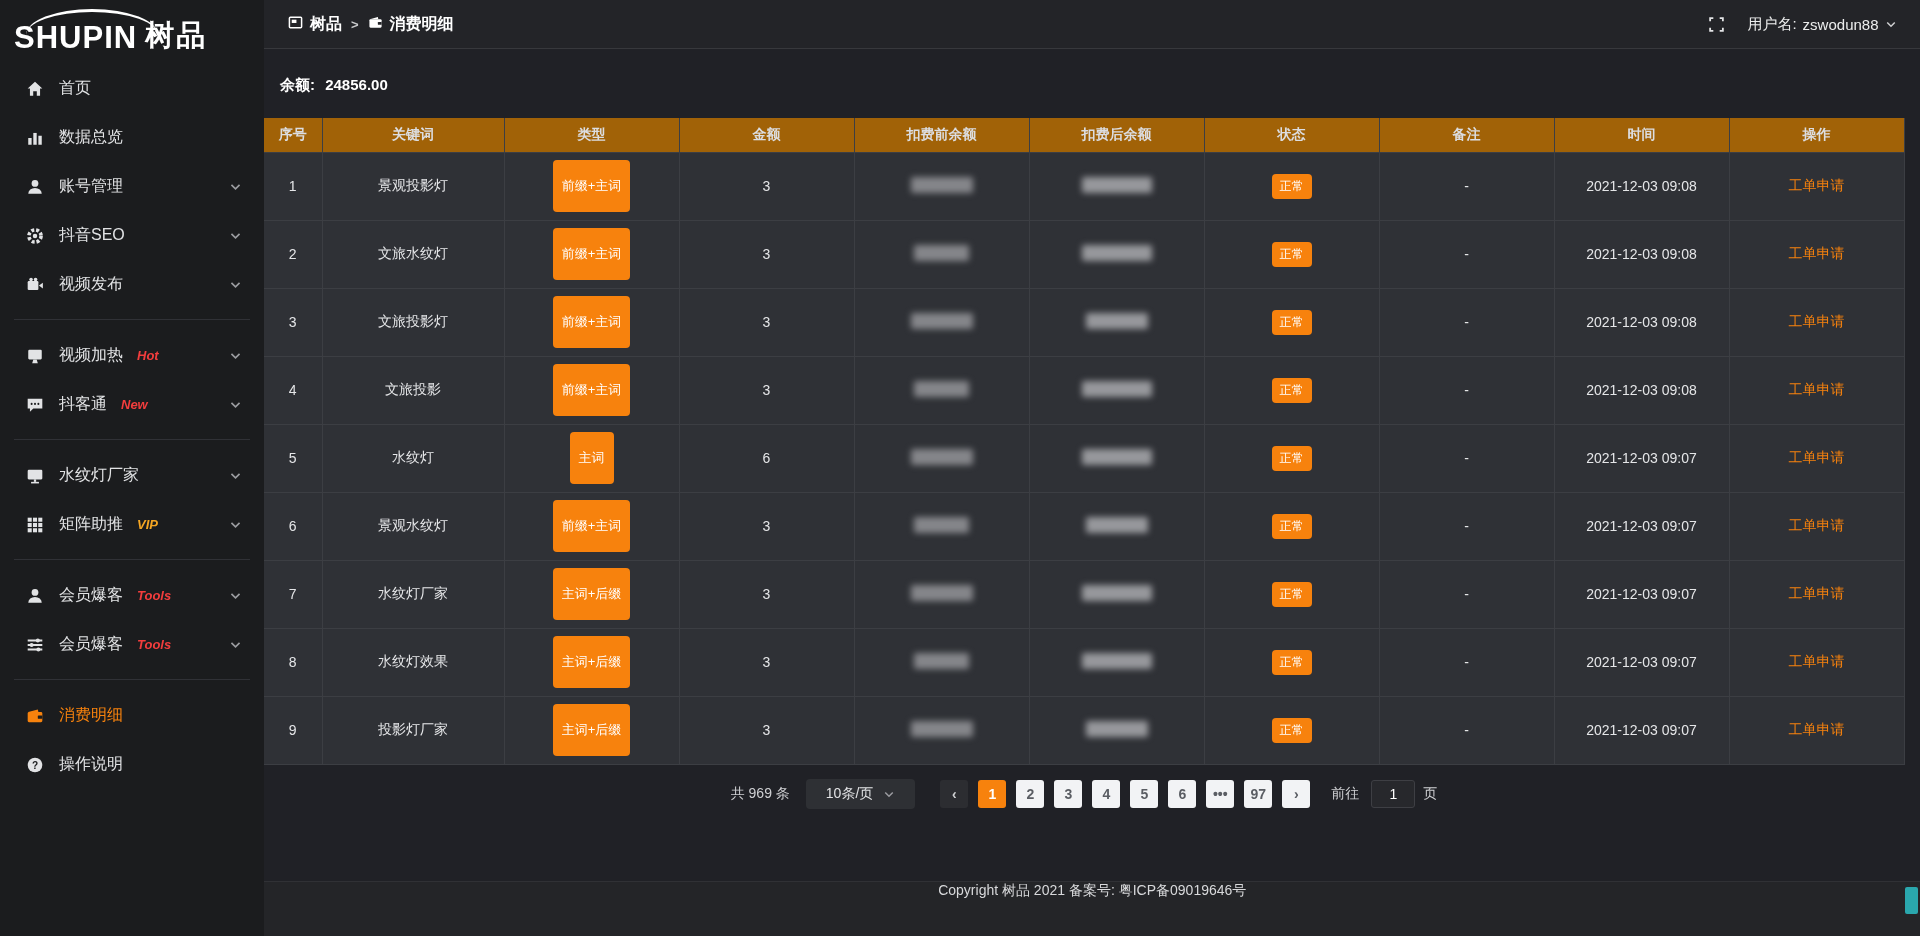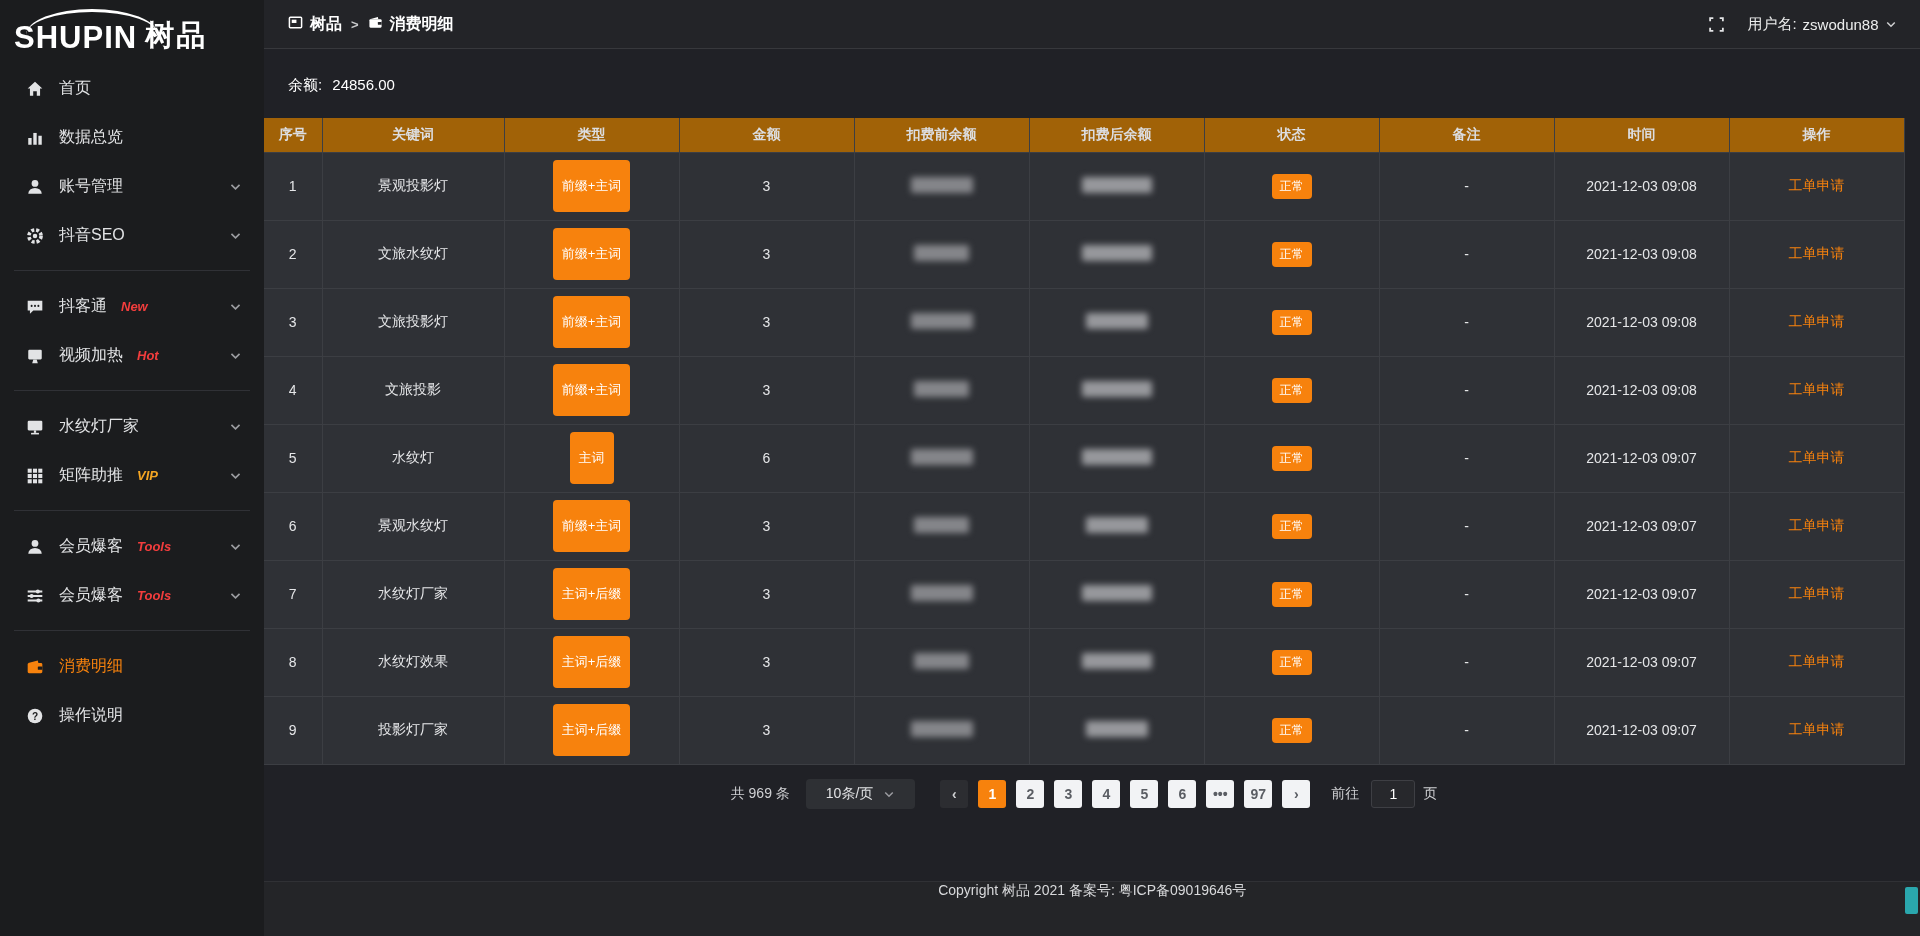--- a/index.html
+++ b/index.html
@@ -32,21 +32,21 @@
   .crumb { display:flex; align-items:center; gap:7px; cursor:pointer; }
   .crumb-sep { color:#c9cacc; font-size:13px; font-weight:bold; }
   .crumb svg { width:15px; height:15px; color:#fff; }
   .topbar-right { margin-left:auto; display:flex; align-items:center; gap:22px; color:#eceded; font-size:15px; }
   .fs-btn { display:inline-flex; cursor:pointer; color:#e3e4e6; }
   .fs-btn svg { width:17px; height:17px; }
   .user-drop { display:flex; align-items:center; gap:6px; cursor:pointer; }
   .user-drop svg { width:12px; height:12px; color:#cfd0d2; }
 
   .content { flex:1; padding:0 16px 0 0; }
-  .balance { margin:27px 0 23px 24px; color:#fff; font-size:15px; font-weight:normal; }
+  .balance { margin:27px 0 23px 16px; color:#fff; font-size:15px; font-weight:bold; }
   .balance-value { margin-left:6px; }
 
   
   table.data-table { width:1640px; border-collapse:collapse; table-layout:fixed; }
   .data-table th { height:34px; background:#a16207; color:#dcdde0; font-size:14px; font-weight:bold;
     border:1px solid #3c3e43; border-top:none; }
   .data-table td { height:68px; background:#2f3136; color:#e5e6e8; font-size:14px;
     text-align:center; border:1px solid #3c3e43; }
   .data-table tr td:first-child, .data-table tr th:first-child { border-left:none; }
   .type-badge, .status-badge { display:inline-block; background:#f7820d; color:#fff;
@@ -134,47 +134,63 @@
               <circle cx="8" cy="8" r="2" fill="currentColor"></circle>
             </svg>
           </span>
           <span>抖音SEO</span>
           <span class="mi-chevron">
             <svg viewBox="0 0 16 16" fill="none" stroke="currentColor" stroke-width="2">
               <polyline points="3,6 8,11 13,6"></polyline>
             </svg>
           </span>
         </div>
+        <div class="menu-item">
+          <span class="mi-icon">
+            <svg viewBox="0 0 16 16">
+              <circle cx="4.5" cy="3.2" r="1.6" fill="currentColor"></circle>
+              <circle cx="8.5" cy="3.2" r="1.6" fill="currentColor"></circle>
+              <rect x="1.5" y="4.5" width="9.5" height="8" rx="1" fill="currentColor"></rect>
+              <path d="M11.5 8.5 L15 6 V11 Z" fill="currentColor"></path>
+            </svg>
+          </span>
+          <span>视频发布</span>
+          <span class="mi-chevron">
+            <svg viewBox="0 0 16 16" fill="none" stroke="currentColor" stroke-width="2">
+              <polyline points="3,6 8,11 13,6"></polyline>
+            </svg>
+          </span>
+        </div>
         <div class="menu-divider"></div>
+        <div class="menu-item">
+          <span class="mi-icon">
+            <svg viewBox="0 0 16 16">
+              <rect x="2" y="2.5" width="12" height="8.5" rx="1" fill="currentColor"></rect>
+              <path d="M6.5 11 h3 l1 3.5 h-5 Z" fill="currentColor"></path>
+            </svg>
+          </span>
+          <span>视频加热</span>
+          <span class="mi-badge" style="color: rgb(242, 61, 61);">Hot</span>
+          <span class="mi-chevron">
+            <svg viewBox="0 0 16 16" fill="none" stroke="currentColor" stroke-width="2">
+              <polyline points="3,6 8,11 13,6"></polyline>
+            </svg>
+          </span>
+        </div>
         <div class="menu-item">
           <span class="mi-icon">
             <svg viewBox="0 0 16 16">
               <path d="M1.5 2.5 h13 v8.5 h-8 l-3 3 v-3 h-2 Z" fill="currentColor"></path>
               <circle cx="5" cy="7" r="0.9" fill="#1b1c1e"></circle>
               <circle cx="8" cy="7" r="0.9" fill="#1b1c1e"></circle>
               <circle cx="11" cy="7" r="0.9" fill="#1b1c1e"></circle>
             </svg>
           </span>
           <span>抖客通</span>
           <span class="mi-badge" style="color: rgb(242, 61, 61);">New</span>
-          <span class="mi-chevron">
-            <svg viewBox="0 0 16 16" fill="none" stroke="currentColor" stroke-width="2">
-              <polyline points="3,6 8,11 13,6"></polyline>
-            </svg>
-          </span>
-        </div>
-        <div class="menu-item">
-          <span class="mi-icon">
-            <svg viewBox="0 0 16 16">
-              <rect x="2" y="2.5" width="12" height="8.5" rx="1" fill="currentColor"></rect>
-              <path d="M6.5 11 h3 l1 3.5 h-5 Z" fill="currentColor"></path>
-            </svg>
-          </span>
-          <span>视频加热</span>
-          <span class="mi-badge" style="color: rgb(242, 61, 61);">Hot</span>
           <span class="mi-chevron">
             <svg viewBox="0 0 16 16" fill="none" stroke="currentColor" stroke-width="2">
               <polyline points="3,6 8,11 13,6"></polyline>
             </svg>
           </span>
         </div>
         <div class="menu-divider"></div>
         <div class="menu-item">
           <span class="mi-icon">
             <svg viewBox="0 0 16 16">

